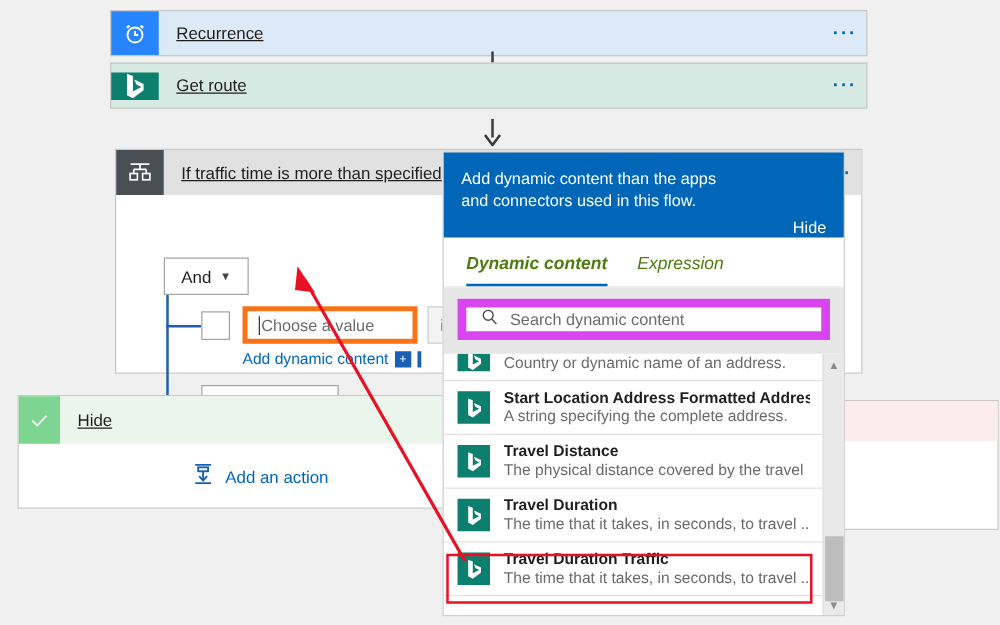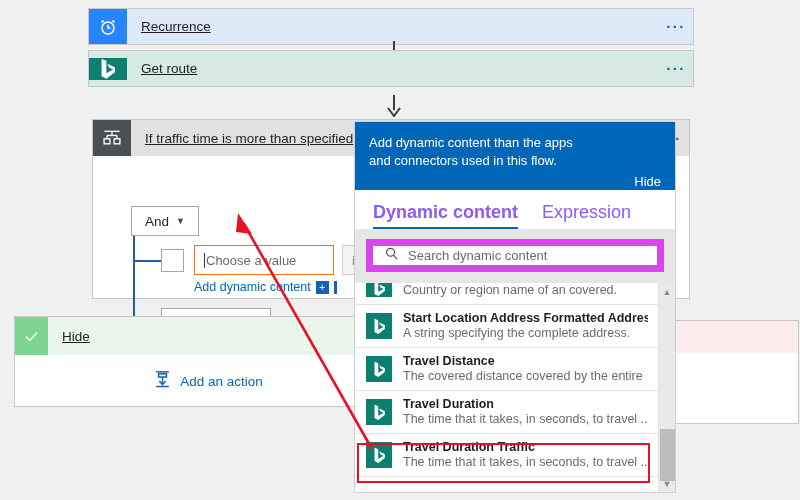--- a/index.html
+++ b/index.html
@@ -118,21 +118,21 @@
     position: absolute;
     left: 68px; top: 93px;
     width: 23px; height: 23px;
     border: 1px solid #a6a6a6;
     background: #fff;
   }
   #choose-value {
     position: absolute;
     left: 101px; top: 89px;
     width: 140px; height: 30px;
-    border: 1px solid #f97316;
+    border: 4px solid #f97316;
     background: #fff;
     display: flex;
     align-items: center;
     padding-left: 9px;
     font-size: 13px;
     color: #6b6b6b;
   }
   #choose-value .caret {
     display: inline-block;
     width: 1px; height: 15px;
@@ -260,24 +260,25 @@
     margin-top: 40px;
   }
   #dyn-tabs {
     display: flex;
     gap: 24px;
     padding: 12px 18px 0 18px;
     border-bottom: 1px solid #e6e6e6;
     height: 40px;
   }
   .dyn-tab {
-    font-size: 18px;
-    color: #8b5cf6;
+    font-size: 14px;
+    color: #4d7c0f;
     padding-bottom: 8px;
     cursor: pointer;
+    font-style: italic;
   }
   .dyn-tab.active {
     font-weight: 700;
     border-bottom: 2px solid #0067b8;
   }
   #dyn-search-wrap {
     background: #e6e6e6;
     padding: 9px 11px 11px 11px;
   }
   #dyn-search {
@@ -538,21 +539,21 @@
       <div id="dyn-list">
 
         <div class="dyn-item clipped-top">
           <div class="dyn-item-icon">
             <svg width="15" height="17" viewBox="0 0 20 24">
               <path d="M3 1 L8.2 3 V16.5 L15.5 12.6 L11.2 10.4 L9.4 6.2 L17.5 10 V15.5 L8.2 22.5 L3 19.8 Z" fill="#ffffff"></path>
             </svg>
           </div>
           <div class="dyn-item-text">
 
-            <div class="dyn-item-desc">Country or region name of an covered.</div>
+            <div class="dyn-item-desc">Country or dynamic name of an address.</div>
           </div>
         </div>
 
         <div class="dyn-item">
           <div class="dyn-item-icon">
             <svg width="15" height="17" viewBox="0 0 20 24">
               <path d="M3 1 L8.2 3 V16.5 L15.5 12.6 L11.2 10.4 L9.4 6.2 L17.5 10 V15.5 L8.2 22.5 L3 19.8 Z" fill="#ffffff"></path>
             </svg>
           </div>
           <div class="dyn-item-text">
@@ -562,21 +563,21 @@
         </div>
 
         <div class="dyn-item">
           <div class="dyn-item-icon">
             <svg width="15" height="17" viewBox="0 0 20 24">
               <path d="M3 1 L8.2 3 V16.5 L15.5 12.6 L11.2 10.4 L9.4 6.2 L17.5 10 V15.5 L8.2 22.5 L3 19.8 Z" fill="#ffffff"></path>
             </svg>
           </div>
           <div class="dyn-item-text">
             <div class="dyn-item-title">Travel Distance</div>
-            <div class="dyn-item-desc">The covered distance covered by the entire</div>
+            <div class="dyn-item-desc">The physical distance covered by the travel</div>
           </div>
         </div>
 
         <div class="dyn-item">
           <div class="dyn-item-icon">
             <svg width="15" height="17" viewBox="0 0 20 24">
               <path d="M3 1 L8.2 3 V16.5 L15.5 12.6 L11.2 10.4 L9.4 6.2 L17.5 10 V15.5 L8.2 22.5 L3 19.8 Z" fill="#ffffff"></path>
             </svg>
           </div>
           <div class="dyn-item-text">

